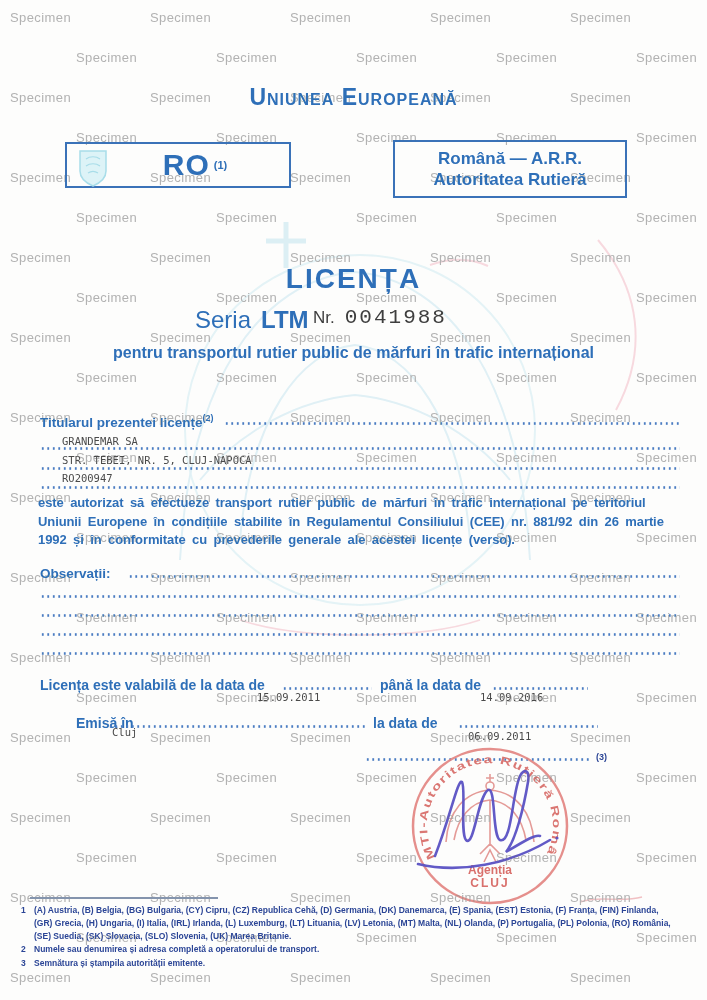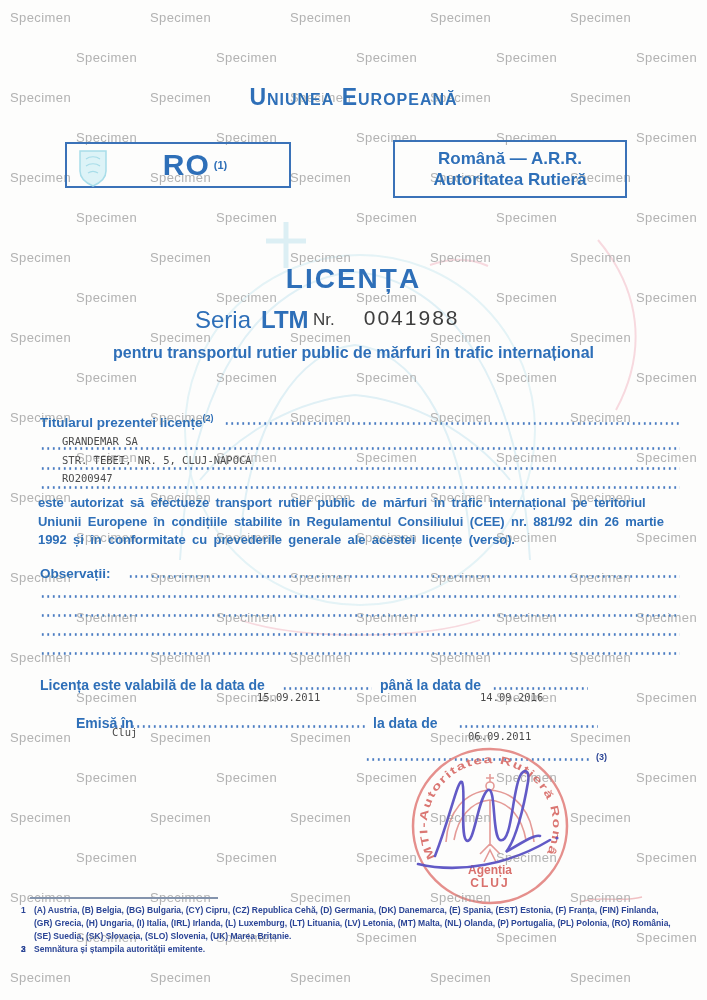--- a/index.html
+++ b/index.html
@@ -32,21 +32,21 @@
   .country-sup{font-size:11px;font-weight:bold;color:var(--blue);vertical-align:18px;margin-left:4px;}
   .authority-box{left:393px;top:140px;width:230px;height:54px;border:2px solid var(--box);
                  display:flex;flex-direction:column;align-items:center;justify-content:center;}
   .authority-box div{font-size:17px;font-weight:bold;color:var(--blue);line-height:21px;}
 
   .license-title{top:263px;font-size:28px;font-weight:800;letter-spacing:2px;color:var(--blue);}
   .series-group{left:195px;top:306px;font-size:24px;color:var(--blue);}
   .series-value{font-weight:bold;margin-left:10px;}
   .number-group{left:313px;top:306px;display:flex;align-items:baseline;color:#3e3e3e;}
   .number-label{font-size:17px;font-weight:500;}
-  .number-value{font-family:Liberation Sans, sans-serif;font-size:21px;letter-spacing:2px;margin-left:29px;}
+  .number-value{font-family:Liberation Mono, monospace;font-size:21px;letter-spacing:2px;margin-left:10px;}
   .subtitle{top:344px;font-size:16px;font-weight:bold;color:var(--blue);}
 
   .field-label{font-size:13.5px;font-weight:bold;color:var(--blue);white-space:nowrap;}
   .sup-ref{font-size:9px;font-weight:bold;color:var(--blue);vertical-align:super;}
   .typed{position:absolute;font-family:"DejaVu Sans Mono",monospace;font-size:10.5px;
          color:var(--ink);white-space:nowrap;z-index:5;}
 
   .auth-par{left:38px;top:494px;width:624px;}
   .auth-line{font-size:13px;font-weight:bold;color:var(--blue);line-height:18.5px;
              letter-spacing:-.1px;word-spacing:3px;white-space:nowrap;}
@@ -155,21 +155,21 @@
 
     <div class="abs dots" style="left:365px;top:758px;width:225px;"></div>
     <div class="abs sig-sup" style="left:596px;top:752px;">(3)</div>
 
     <div class="abs separator"></div>
     <div class="abs footnotes">
       <div class="fn-item">
         <span class="fn-num">1</span><span>(A) Austria, (B) Belgia, (BG) Bulgaria, (CY) Cipru, (CZ) Republica Cehă, (D) Germania, (DK) Danemarca, (E) Spania, (EST) Estonia, (F) Franța, (FIN) Finlanda, (GR) Grecia, (H) Ungaria, (I) Italia, (IRL) Irlanda, (L) Luxemburg, (LT) Lituania, (LV) Letonia, (MT) Malta, (NL) Olanda, (P) Portugalia, (PL) Polonia, (RO) România, (SE) Suedia, (SK) Slovacia, (SLO) Slovenia, (UK) Marea Britanie.</span>
       </div>
       <div class="fn-item">
-        <span class="fn-num">2</span>
+        <span class="fn-num">2</span><span>Numele sau denumirea și adresa completă a operatorului de transport.</span>
       </div>
       <div class="fn-item">
         <span class="fn-num">3</span><span>Semnătura și ștampila autorității emitente.</span>
       </div>
     </div>
   </div>
 
   <svg class="abs stamp-svg" width="168" height="168">
     <defs>
       <path id="ringPath" d="M 29.4 115.5 A 63 63 0 1 1 138.6 115.5" fill="none"></path>

